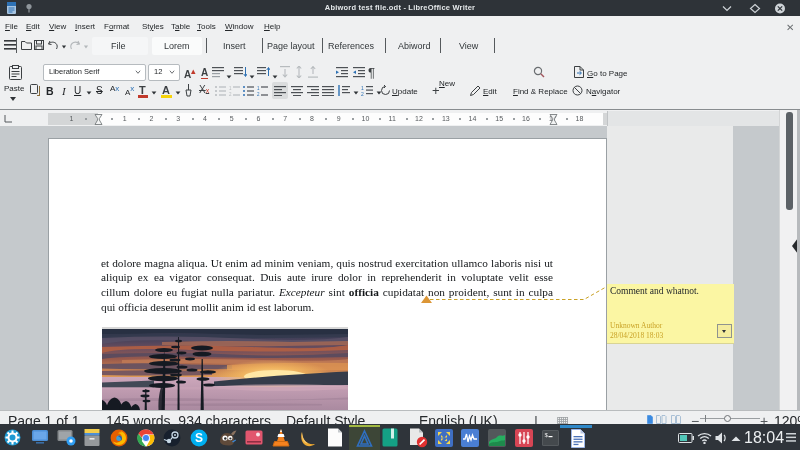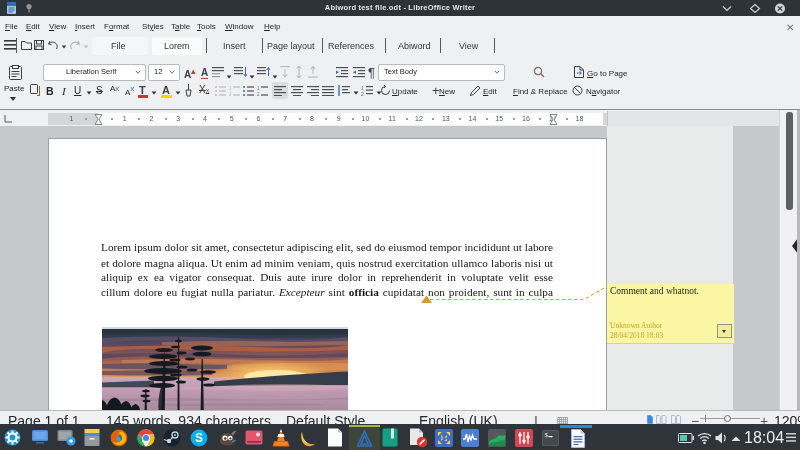--- a/index.html
+++ b/index.html
@@ -132,21 +132,21 @@
         <rect x="0.5" y="1.5" width="12" height="13" rx="1" fill="none" stroke="#3c4043"></rect>
         <rect x="3.5" y="0.5" width="6" height="3" fill="#eff0f1" stroke="#3c4043"></rect>
         <rect x="2.5" y="6" width="8" height="1" fill="#3c4043"></rect>
         <rect x="2.5" y="8.5" width="8" height="1" fill="#3c4043"></rect>
         <rect x="2.5" y="11" width="5" height="1" fill="#3c4043"></rect>
       </svg>
   <div class="tlabel" style="left:4px;top:28px">Paste</div>
   <div class="dd" style="left:10px;top:41px"></div>
 
   <div class="combo" style="left:43px;top:8px;width:103px;height:17px;">
-        <span style="position:absolute;left:22px;top:2px">Liberation Serif</span>
+        <span style="position:absolute;left:5px;top:2px">Liberation Serif</span>
         <svg class="chev" width="7" height="7" viewBox="0 0 7 7">
           <path d="M1 2 L3.5 5 L6 2" stroke="#55595c" fill="none"></path>
         </svg>
       </div>
   <div class="combo" style="left:148px;top:8px;width:32px;height:17px;">
         <span style="position:absolute;left:5px;top:2px">12</span>
         <svg class="chev" width="7" height="7" viewBox="0 0 7 7">
           <path d="M1 2 L3.5 5 L6 2" stroke="#55595c" fill="none"></path>
         </svg>
       </div>
@@ -196,26 +196,20 @@
       </svg>
   <svg class="abs" style="left:353px;top:11px" width="12" height="11" viewBox="0 0 12 11">
         <rect y="0" width="12" height="1.2" fill="#4d5156"></rect>
         <rect x="5" y="3" width="7" height="1.2" fill="#4d5156"></rect>
         <rect x="5" y="6" width="7" height="1.2" fill="#4d5156"></rect>
         <rect y="9" width="12" height="1.2" fill="#4d5156"></rect>
         <path d="M3 3.5 L0 5.2 L3 7 Z" fill="#2d71b4"></path>
       </svg>
   <div class="ticon" style="left:368px;top:9px;font-size:13px;color:#3c4043">¶</div>
 
-  <div class="combo" style="left:378px;top:8px;width:127px;height:17px;">
-        <span style="position:absolute;left:5px;top:2px">Text Body</span>
-        <svg class="chev" width="7" height="7" viewBox="0 0 7 7">
-          <path d="M1 2 L3.5 5 L6 2" stroke="#55595c" fill="none"></path>
-        </svg>
-      </div>
 
   <svg class="abs" style="left:533px;top:10px" width="12" height="12" viewBox="0 0 12 12">
         <circle cx="5" cy="5" r="3.6" fill="none" stroke="#6a6e71" stroke-width="1.2"></circle>
         <path d="M7.8 7.8 L11 11" stroke="#a2555c" stroke-width="1.4"></path>
       </svg>
 
   <svg class="abs" style="left:574px;top:10px" width="10" height="12" viewBox="0 0 10 12">
         <path d="M0.5 11.5 V0.5 H6 L9.5 4 V11.5 Z" fill="none" stroke="#3c4043"></path>
         <path d="M6 0.5 V4 H9.5" fill="none" stroke="#3c4043"></path>
         <path d="M3 7 H7 M5.5 5.2 L7.5 7 L5.5 8.8" stroke="#2d71b4" fill="none"></path>
@@ -309,21 +303,21 @@
         <rect x="5" y="1" width="7" height="1.2" fill="#4d5156"></rect>
         <rect x="5" y="4.5" width="7" height="1.2" fill="#4d5156"></rect>
         <rect x="5" y="8" width="7" height="1.2" fill="#4d5156"></rect>
       </svg>
   <div class="dd" style="left:376px;top:35px;transform:scale(.8)"></div>
   <svg class="abs" style="left:380px;top:29px" width="11" height="11" viewBox="0 0 11 11">
         <path d="M9.5 5.5 A4 4 0 1 1 5.5 1.5 M5.5 1.5 L4 0 M5.5 1.5 L4 3" stroke="#3c4043" fill="none"></path>
       </svg>
   <div class="tlabel" style="left:392px;top:31px"><u>U</u>pdate</div>
   <div class="abs" style="left:432px;top:27px;font-size:13px;color:#3c4043">+</div>
-  <div class="tlabel" style="left:439px;top:31px"><u>N</u>ew</div>
+  <div class="tlabel" style="left:439px;top:23px"><u>N</u>ew</div>
   <svg class="abs" style="left:470px;top:29px" width="11" height="11" viewBox="0 0 11 11">
         <path d="M0.5 10.5 L1.5 7.5 L8 1 L10 3 L3.5 9.5 Z" fill="none" stroke="#3c4043"></path>
       </svg>
   <div class="tlabel" style="left:483px;top:31px"><u>E</u>dit</div>
   <div class="tlabel" style="left:513px;top:31px"><u>F</u>ind &amp; Replace</div>
   <svg class="abs" style="left:572px;top:29px" width="11" height="11" viewBox="0 0 11 11">
         <circle cx="5.5" cy="5.5" r="4.5" fill="none" stroke="#3c4043"></circle>
         <path d="M2.3 2.3 L8.7 8.7" stroke="#3c4043"></path>
       </svg>
   <div class="tlabel" style="left:586px;top:31px">N<u>a</u>vigator</div>
@@ -381,24 +375,24 @@
         </svg>
       </div>
   <div id="comhdr">
         <span>Comments</span>
         <span style="left:124px;color:#7a7e81;font-size:8px">▾</span>
       </div>
 </div>
 
 <div id="docarea">
   <div id="page"></div>
-  <div class="bline" style="top:114px">Lorem ipsum dolor sit amet, consectetur adipiscing elit, sed do eiusmod tempor incididunt ut labore</div>
   <div class="bline" style="top:130px">et dolore magna aliqua. Ut enim ad minim veniam, quis nostrud exercitation ullamco laboris nisi ut</div>
   <div class="bline" style="top:144px">aliquip ex ea vigator consequat. Duis aute irure dolor in reprehenderit in voluptate velit esse</div>
   <div class="bline" style="top:159px">cillum dolore eu fugiat nulla pariatur. <i>Excepteur</i> sint <b>officia</b> cupidatat non proident, sunt in culpa</div>
+  <div class="bline" style="top:174px;text-align-last:left">qui officia deserunt mollit anim id est laborum.</div>
   <svg class="abs" style="left:0;top:0" width="800" height="284" pointer-events="none">
     <path d="M421 177 L426.5 169.5 L432 177 Z" fill="#dc9636"></path>
     <path d="M430 173.5 L584 173.5 L606 161" stroke="#c9a227" stroke-width="1" fill="none" stroke-dasharray="3.5,2.5"></path>
   </svg>
   <div class="abs" style="left:102px;top:201px;width:246px;height:2px;background:#d8d8d8"></div>
   <div class="abs" style="left:102px;top:203px;width:246px;height:81px;" id="photo"><svg width="246" height="81" viewBox="0 0 246 81">
 <defs>
 <linearGradient id="sky" x1="0" y1="0" x2="0" y2="1">
 <stop offset="0" stop-color="#2b3243"></stop>
               <stop offset="0.2" stop-color="#45415a"></stop>

